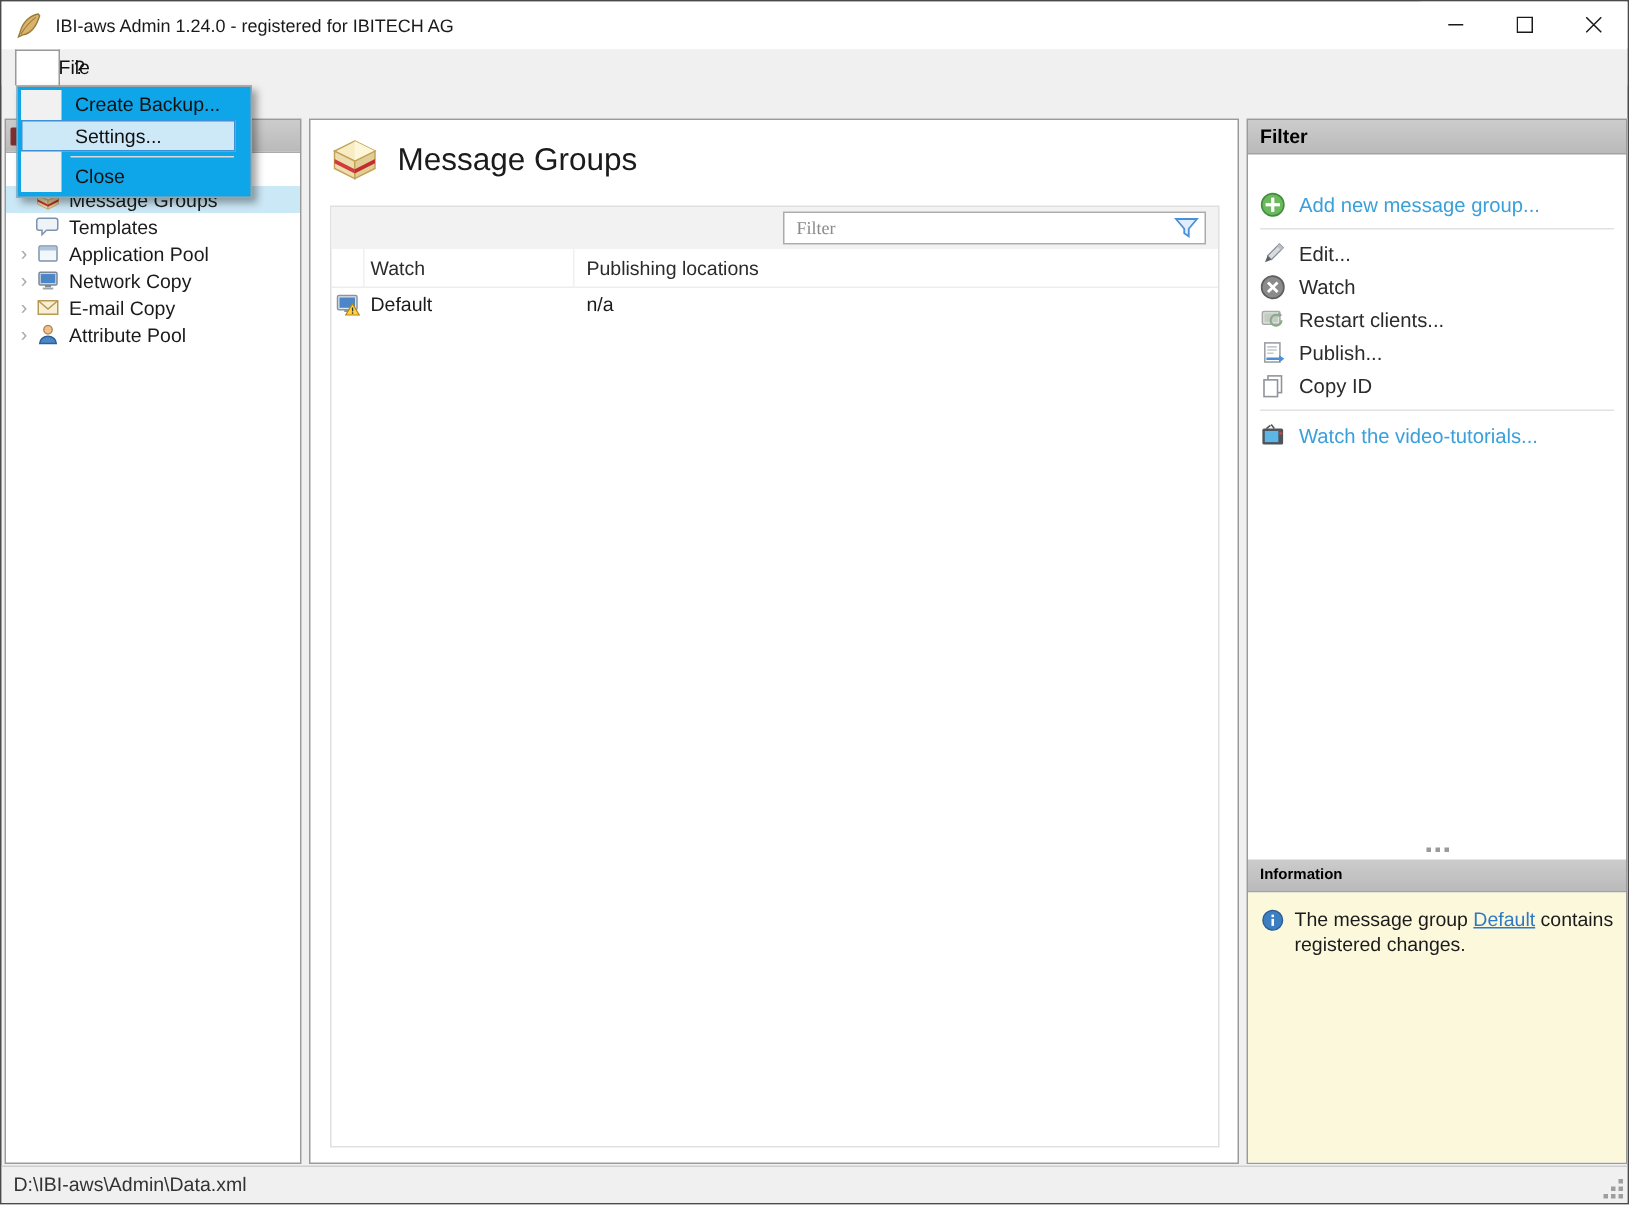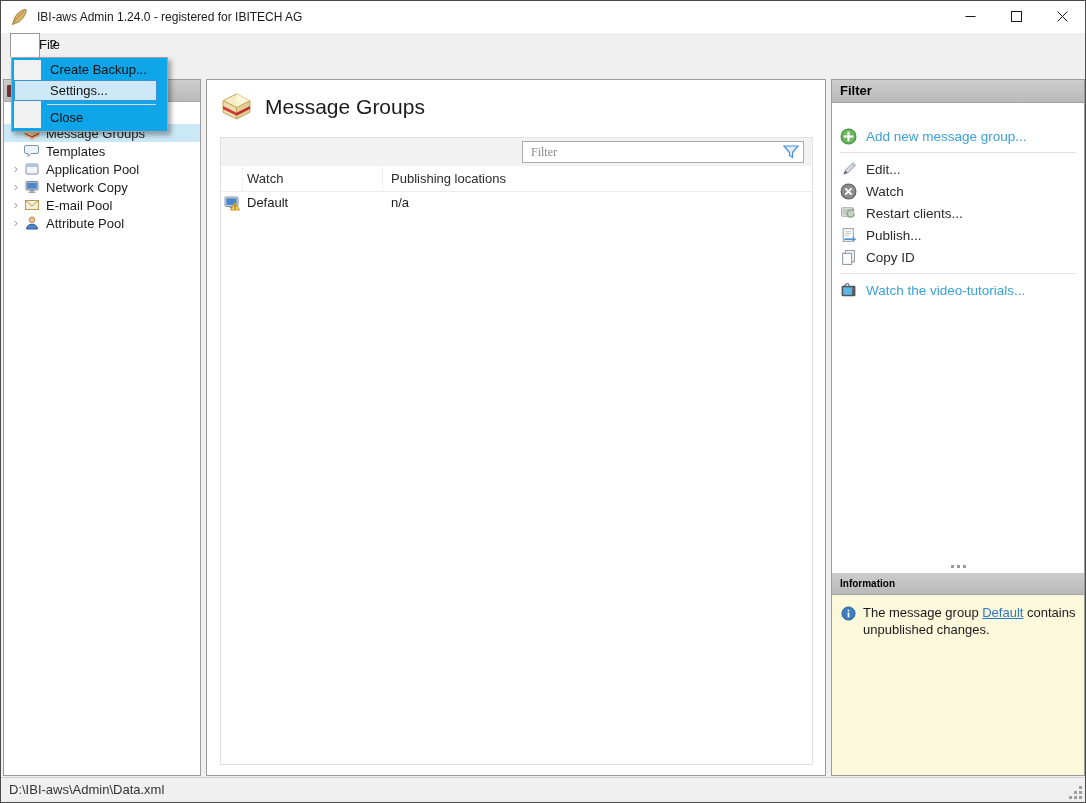--- a/index.html
+++ b/index.html
@@ -242,21 +242,21 @@
         <svg class="tree-icon">
             <use href="#i-monitor"></use>
           </svg>
         <span>Network Copy</span>
       </div>
       <div class="tree-row">
         <span class="chevron">›</span>
         <svg class="tree-icon">
             <use href="#i-envelope"></use>
           </svg>
-        <span>E-mail Pool</span>
+        <span>E-mail Copy</span>
       </div>
       <div class="tree-row">
         <span class="chevron">›</span>
         <svg class="tree-icon">
             <use href="#i-person"></use>
           </svg>
         <span>Attribute Pool</span>
       </div>
     </div>
   </div>
@@ -348,21 +348,21 @@
         <i></i>
         <i></i>
         <i></i>
       </div>
     <div class="info-caption">Information</div>
     <div class="info-content">
       <svg class="info-icon">
           <use href="#i-info"></use>
         </svg>
       <div class="info-text">
-        <span>The message group </span><span class="info-link">Default</span><span> contains unpublished changes.</span>
+        <span>The message group </span><span class="info-link">Default</span><span> contains registered changes.</span>
       </div>
     </div>
   </div>
 
   <div class="statusbar">
     <span>D:\IBI-aws\Admin\Data.xml</span>
     <div class="resize-grip">
       <i class="g1"></i>
         <i class="g2"></i>
         <i class="g3"></i>

